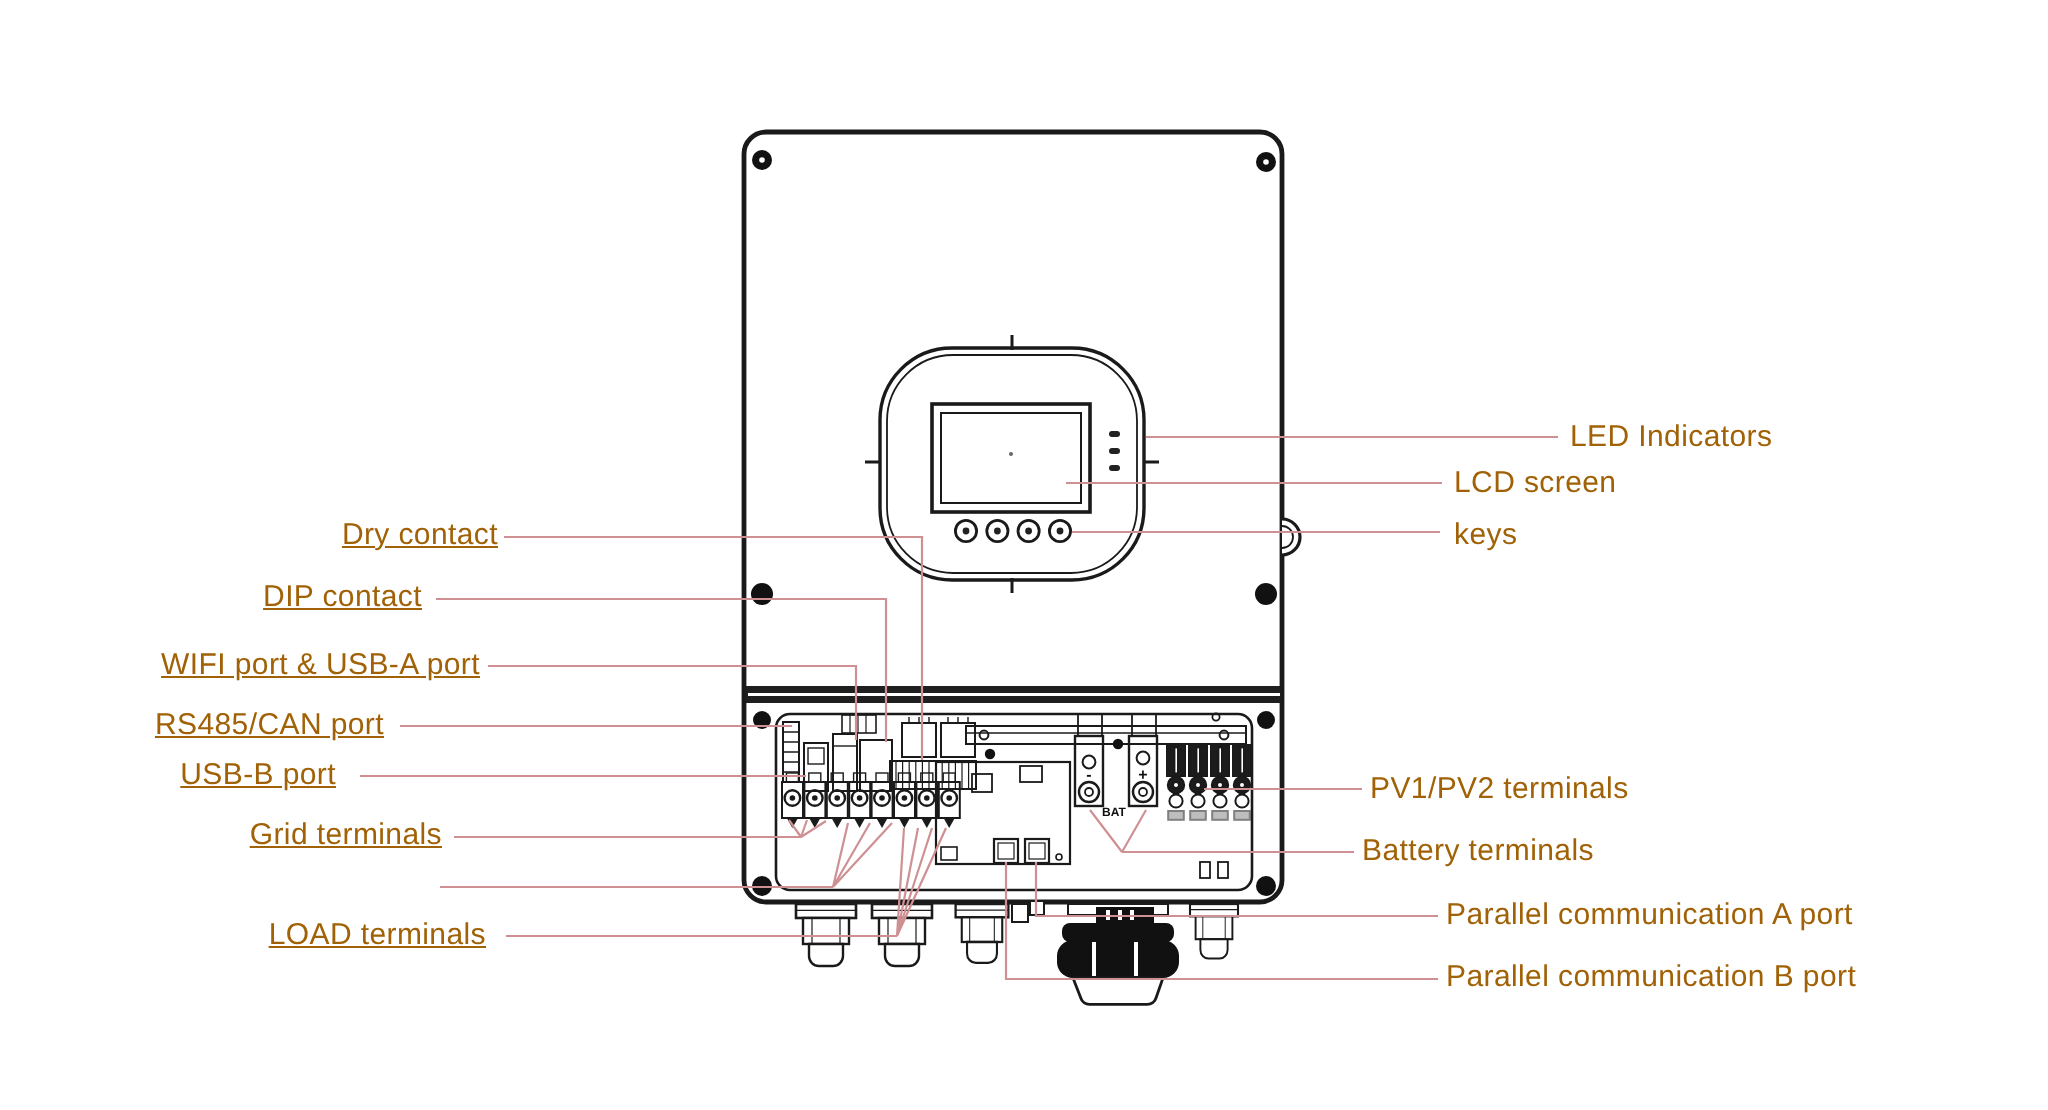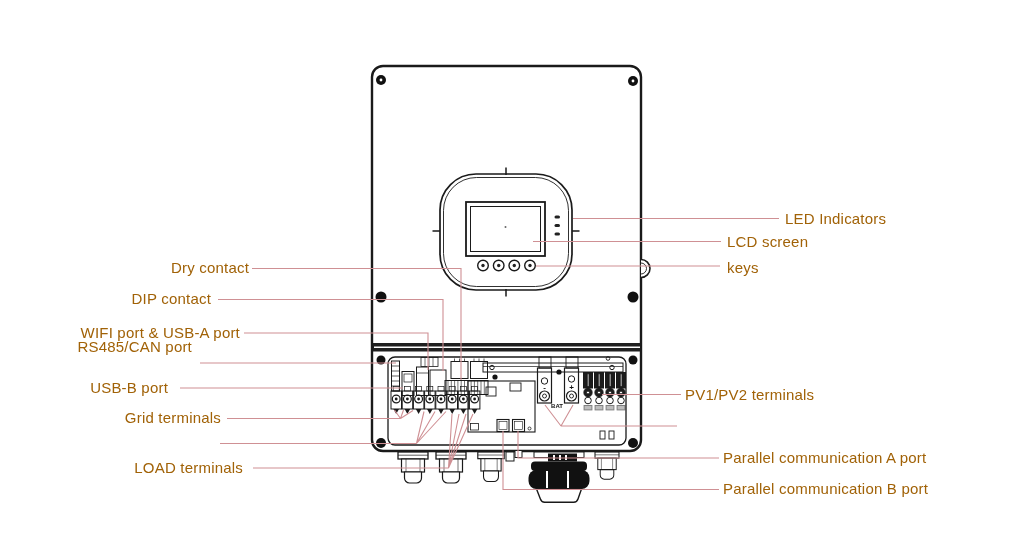--- a/index.html
+++ b/index.html
@@ -1,21 +1,21 @@
 <!DOCTYPE html>
 <html><head>
 <meta charset="utf-8">
 <style>
   html,body{margin:0;padding:0;background:#fff;}
   #stage{position:relative;width:1024px;height:555px;background:#ffffff;overflow:hidden;
          font-family:"Liberation Sans",sans-serif;}
   #stage svg{position:absolute;left:0;top:0;}
   .label{position:absolute;font-size:15px;line-height:20px;color:#a16207;
          white-space:nowrap;letter-spacing:.2px;}
-  .label.r{text-align:right;}
+  .label.r{text-align:right;text-decoration:underline;}
 </style>
 </head>
 <body>
 
 <div id="stage">
 
 <svg width="1024" height="555" viewBox="0 0 1024 555">
   <defs>
 
     <g id="term" stroke="#1a1a1a" fill="none" stroke-width="1">
@@ -215,24 +215,25 @@
     <path d="M602,394.5 H681"></path>
     <path d="M545,405 L561,426 M573,405 L561,426 M561,426 H677"></path>
     <path d="M518,431 V458 H719"></path>
     <path d="M503,431 V489.5 H719"></path>
   </g>
 </svg>
 
   <div class="label r" style="right:775px;top:258px">Dry contact</div>
   <div class="label r" style="right:813px;top:289px">DIP contact</div>
   <div class="label r" style="right:784px;top:323px">WIFI port &amp; USB-A port</div>
-  <div class="label r" style="right:832px;top:337px">RS485/CAN port</div>
+  <div class="label r" style="right:832px;top:353px">RS485/CAN port</div>
   <div class="label r" style="right:856px;top:378px">USB-B port</div>
   <div class="label r" style="right:803px;top:408px">Grid terminals</div>
   <div class="label r" style="right:781px;top:458px">LOAD terminals</div>
 
   <div class="label" style="left:785px;top:209px">LED Indicators</div>
   <div class="label" style="left:727px;top:232px">LCD screen</div>
   <div class="label" style="left:727px;top:258px">keys</div>
   <div class="label" style="left:685px;top:385px">PV1/PV2 terminals</div>
+  <div class="label" style="left:681px;top:416px">Battery terminals</div>
   <div class="label" style="left:723px;top:479px">Parallel communication B port</div>
   <div class="label" style="left:723px;top:448px">Parallel communication A port</div>
 </div>
 
 </body></html>

